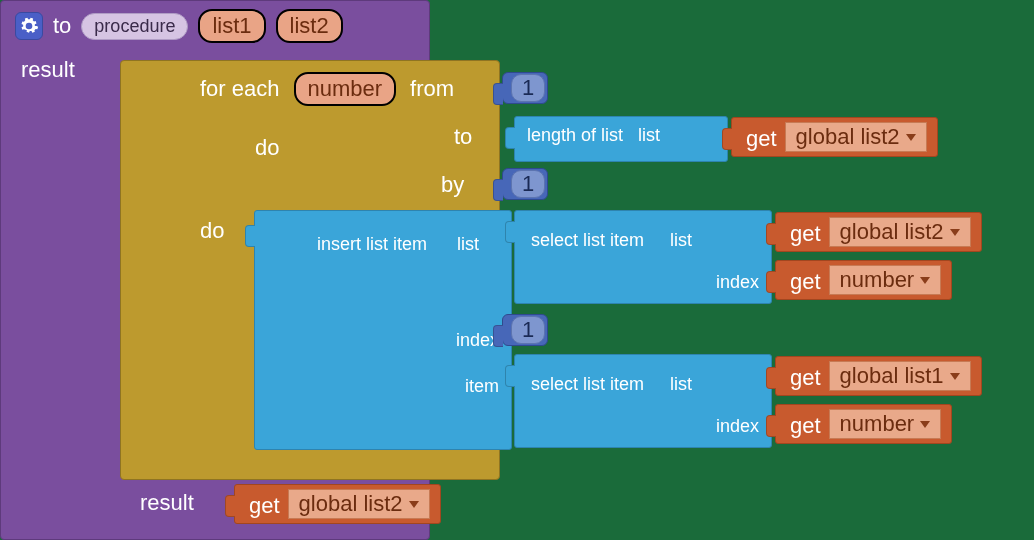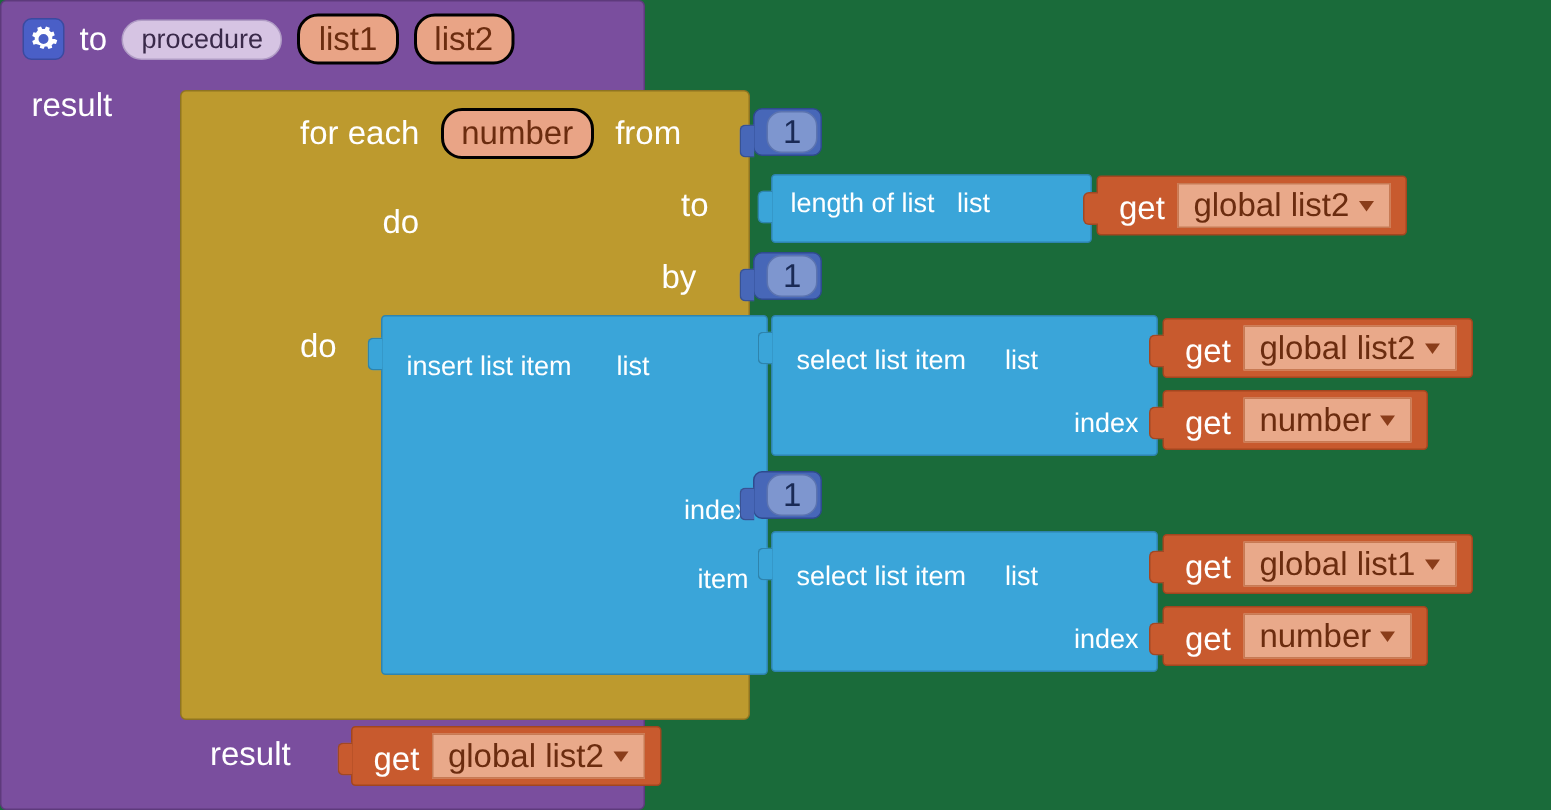--- a/index.html
+++ b/index.html
@@ -85,21 +85,21 @@
 
   
   .nub {
     position:absolute; left:-10px; top:10px; width:10px; height:22px;
     background:inherit; border-radius:4px 0 0 4px; border:1px solid rgba(0,0,0,.2); border-right:none;
   }
 
   
   .blue-lenlist { left:514px; top:116px; width:214px; height:46px; padding:8px 12px; border-radius:3px; }
   .blue-insert  { left:254px; top:210px; width:258px; height:240px; padding:10px 12px; border-radius:3px; }
-  .blue-insert .row { display:flex; justify-content:flex-end; align-items:center; height:46px; gap:10px;}
+  .blue-insert .row { display:flex; justify-content:flex-end; align-items:center; height:46px; gap:10px;margin-left:46px;}
   .blue-insert .row.first { justify-content:flex-start; padding-left:4px; }
 
   .blue-select1 { left:514px; top:210px; width:258px; height:94px; padding:8px 12px; border-radius:3px; }
   .blue-select1 .row { display:flex; justify-content:flex-end; align-items:center; height:42px; }
   .blue-select2 { left:514px; top:354px; width:258px; height:94px; padding:8px 12px; border-radius:3px; }
   .blue-select2 .row { display:flex; justify-content:flex-end; align-items:center; height:42px; }
 
   
   .og-lenlist   { left:731px; top:117px; }
   .og-sel1-list { left:775px; top:212px; }

